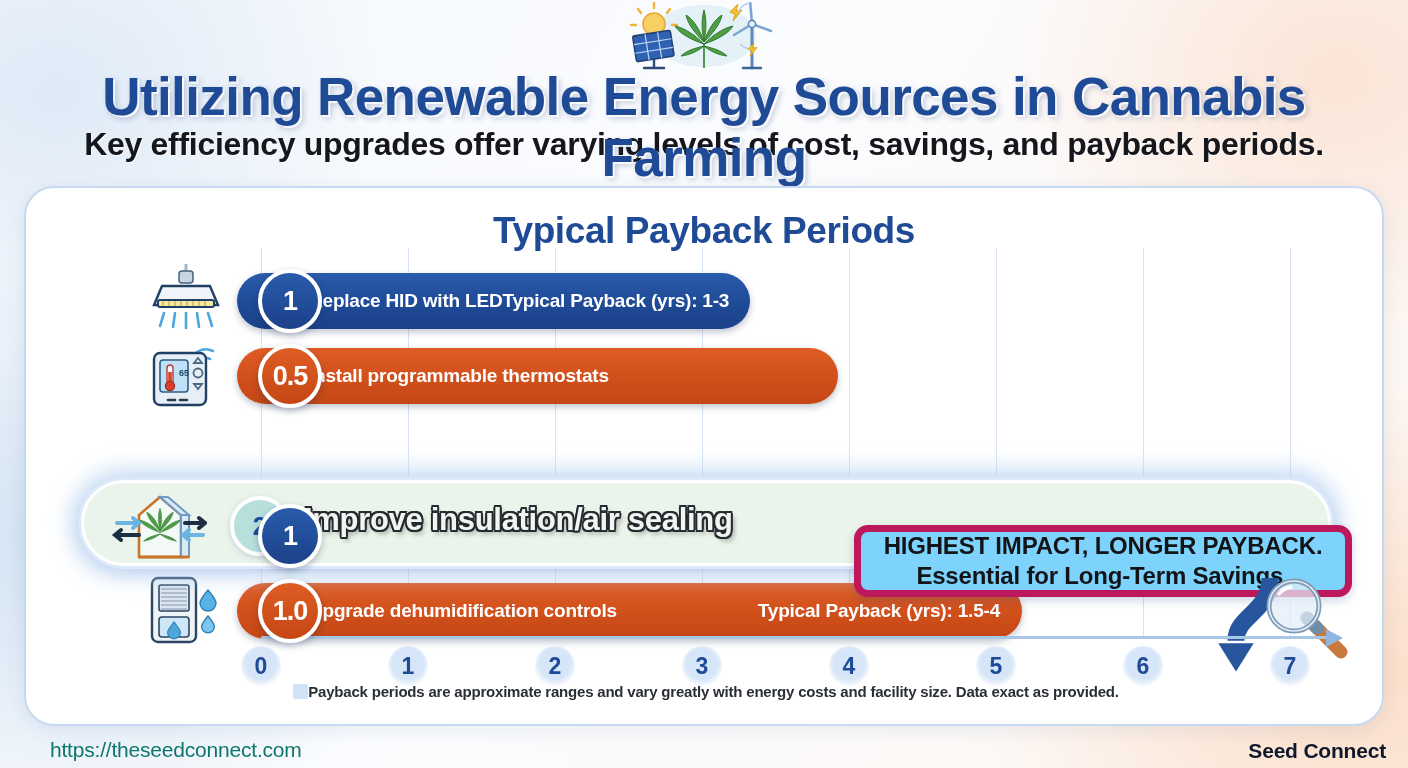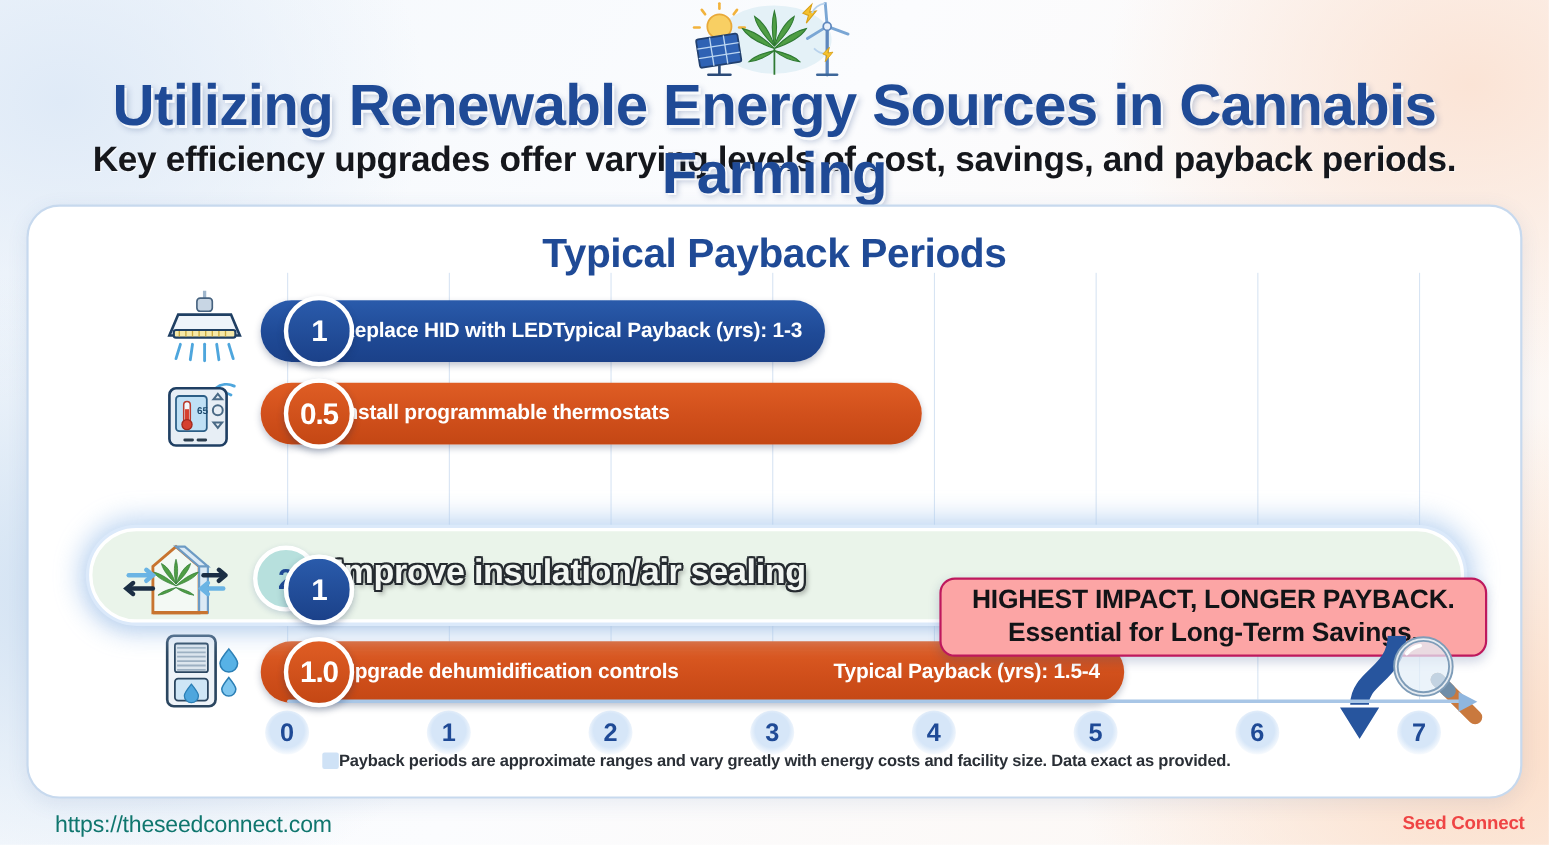--- a/index.html
+++ b/index.html
@@ -98,36 +98,36 @@
                  0 -2px 0 #262b30, 0 2px 0 #262b30, -2px 0 0 #262b30, 2px 0 0 #262b30, 3px 4px 5px rgba(0,0,0,.35);
   }
   #hl-value {
     position:absolute; right:34px; top:24px; font-size:25px; font-weight:600; color:#15171c; letter-spacing:-0.3px;
   }
   #hl-value b { font-weight:900; }
 
   
   #callout {
     position:absolute; left:828px; top:277px; width:498px; height:72px;
-    background:#fca5a5; border:2px solid #be185d; border-radius:14px;
+    background:#7dd3fc; border:7px solid #be185d; border-radius:14px;
     box-shadow:0 4px 10px rgba(40,70,130,.22);
     display:flex; flex-direction:column; align-items:center; justify-content:center;
   }
   .callout-line { font-size:24px; font-weight:900; color:#121417; letter-spacing:-0.2px; line-height:30px; }
   #callout-arrow { position:absolute; left:1186px; top:330px; width:80px; height:105px; }
   #magnifier { position:absolute; left:1233px; top:330px; width:96px; height:86px; }
 
   
   #footnote { position:absolute; left:0; top:495px; width:1360px; display:flex; align-items:center; justify-content:center; gap:0; }
   #footnote-swatch { width:15px; height:15px; background:#cfe2f6; border-radius:2px; }
   #footnote-text { font-size:15px; font-weight:600; color:#2a2f36; letter-spacing:-0.2px; }
 
   
   #footer-url  { position:absolute; left:22px; top:738px; font-size:21px; color:#0f766e; letter-spacing:-0.2px;margin-left:28px; }
-  #footer-brand{ position:absolute; right:22px; top:739px; font-size:17px; font-weight:900; color:#ef4444; letter-spacing:-0.2px; }
+  #footer-brand{ position:absolute; right:22px; top:739px; font-size:21px; font-weight:900; color:#0f172a; letter-spacing:-0.2px; }
 </style>
 </head>
 <body>
 
 <div id="header">
 
   <div id="hero-icons">
     <svg width="160" height="72" viewBox="0 0 160 72">
       <ellipse cx="80" cy="34" rx="52" ry="31" fill="#e4f1f7"></ellipse>
 

